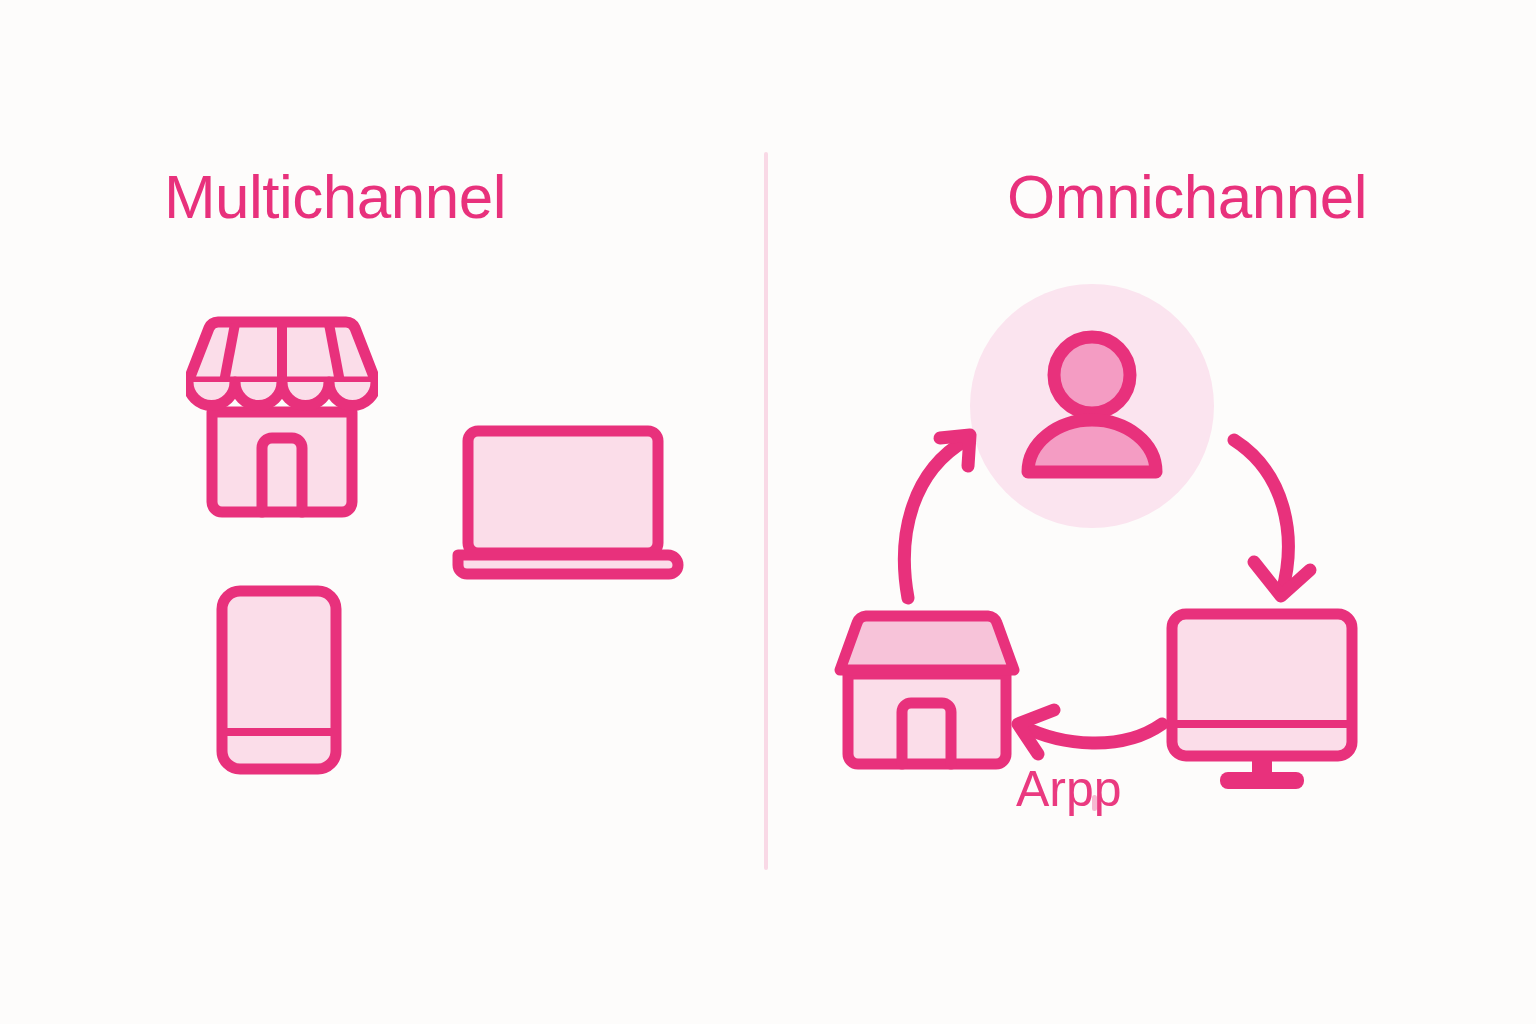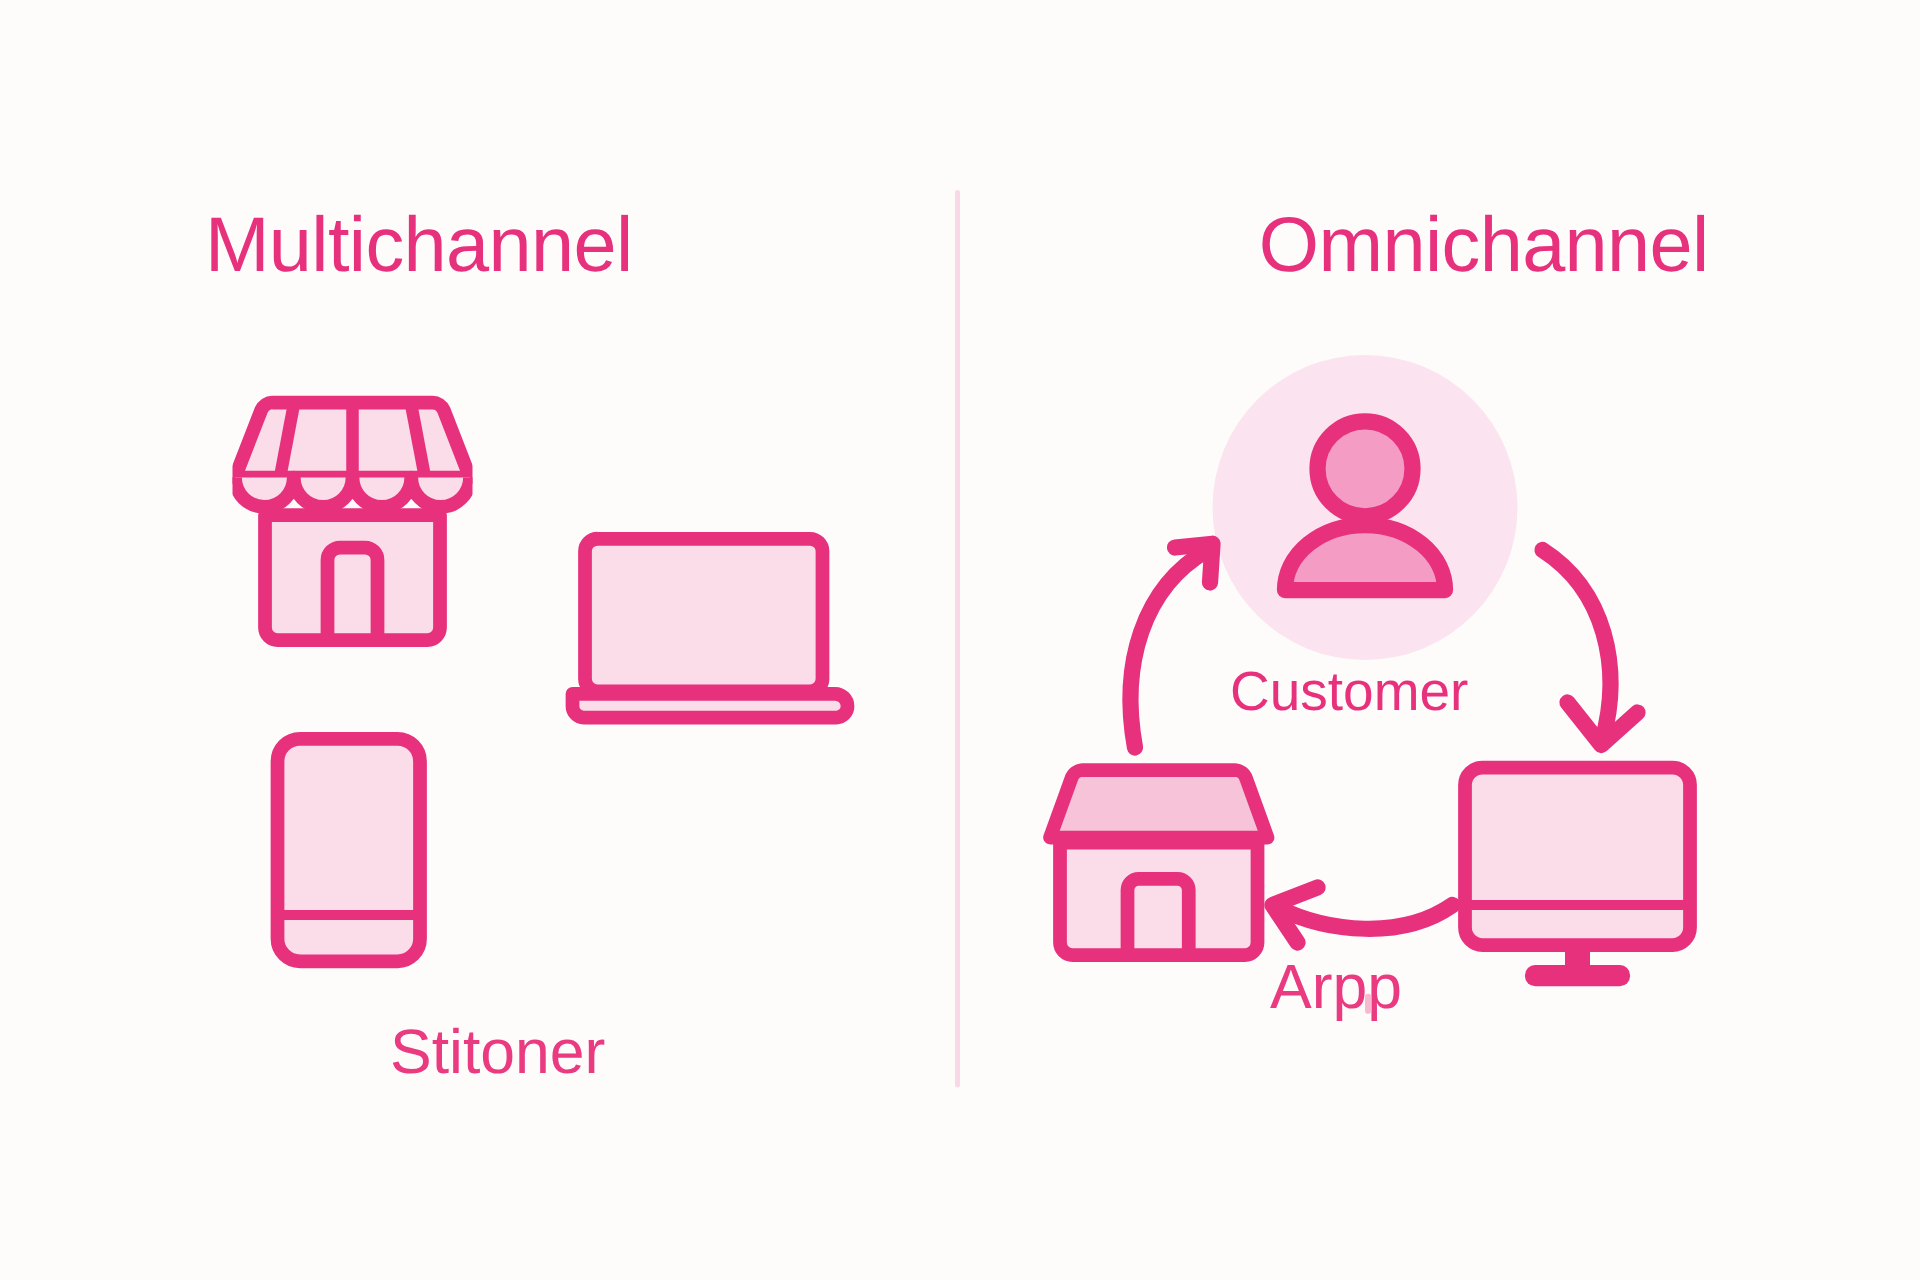--- a/index.html
+++ b/index.html
@@ -133,37 +133,35 @@
     <svg class="icon-svg icon-laptop" width="238" height="156" viewBox="0 0 238 156">
       <rect x="16" y="7" width="190" height="122" rx="10" fill="#fbdde9" stroke="#e8317c" stroke-width="11"></rect>
       <path d="M6 131 L216 131 a10 10 0 0 1 10 10 L226 141 a9 9 0 0 1 -9 9 L15 150 a9 9 0 0 1 -9 -9 Z" fill="#fbdde9" stroke="#e8317c" stroke-width="11" stroke-linejoin="round"></path>
     </svg>
 
     <svg class="icon-svg icon-phone" width="130" height="192" viewBox="0 0 130 192">
       <rect x="8" y="7" width="114" height="178" rx="18" fill="#fbdde9" stroke="#e8317c" stroke-width="11"></rect>
       <line x1="10" y1="148" x2="120" y2="148" stroke="#e8317c" stroke-width="8"></line>
     </svg>
 
-    <div class="caption caption-store">Stitoner</div>
   </div>
 
   <div class="panel panel-right">
 
     <div class="panel-title">Omnichannel</div>
   </div>
 
   <div class="divider"></div>
 
   <svg class="icon-svg icon-avatar" width="272" height="252" viewBox="0 0 272 252">
     <circle cx="136" cy="124" r="122" fill="#fbe4ef"></circle>
     <circle cx="136" cy="93" r="38" fill="#f49cc3" stroke="#e8317c" stroke-width="13"></circle>
     <path d="M72 190 a64 52 0 0 1 128 0 Z" fill="#f49cc3" stroke="#e8317c" stroke-width="13" stroke-linejoin="round"></path>
   </svg>
 
-  <div class="customer-label">Customer</div>
 
   <svg class="icon-svg icon-house" width="190" height="172" viewBox="0 0 190 172">
 
     <path d="M16 70 L16 150 a10 10 0 0 0 10 10 L164 160 a10 10 0 0 0 10 -10 L174 70 Z" fill="#fbdde9" stroke="#e8317c" stroke-width="11" stroke-linejoin="round"></path>
 
     <path d="M70 160 L70 108 a9 9 0 0 1 9 -9 L110 99 a9 9 0 0 1 9 9 L119 160" fill="none" stroke="#e8317c" stroke-width="11" stroke-linejoin="round" stroke-linecap="round"></path>
 
     <path d="M34 12 L156 12 a10 10 0 0 1 9 7 L182 66 L8 66 L25 19 a10 10 0 0 1 9 -7 Z" fill="#f7c3d9" stroke="#e8317c" stroke-width="11" stroke-linejoin="round"></path>
   </svg>
 

